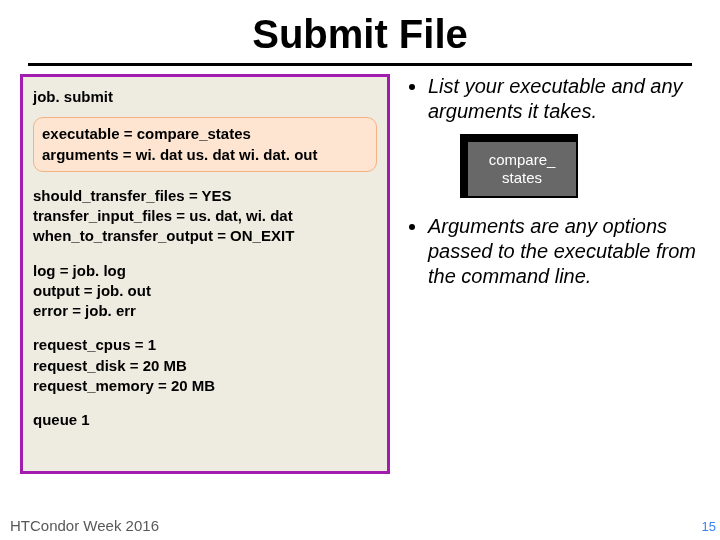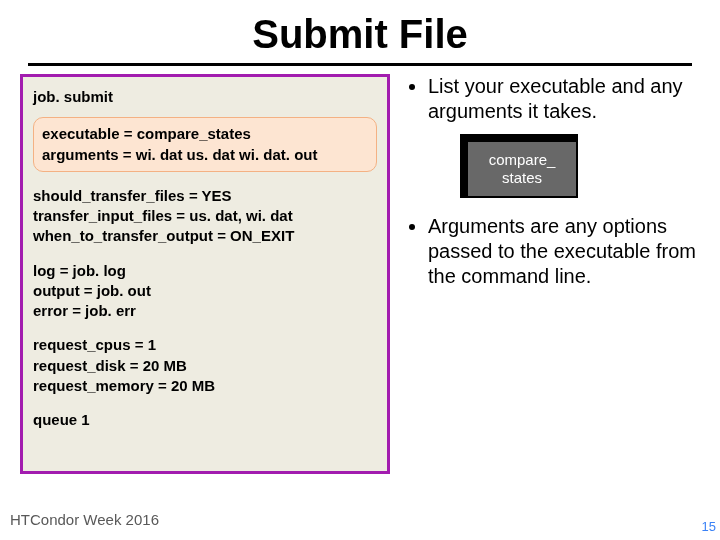--- a/index.html
+++ b/index.html
@@ -7,25 +7,25 @@
   .slide { width: 720px; height: 540px; position: relative; background: #fff; }
   .title { text-align: center; font-size: 40px; font-weight: bold; padding-top: 12px; padding-bottom: 6px; }
   .hr { height: 3px; background: #000; margin: 0 28px 8px 28px; }
   .content { display: flex; padding: 0 20px; height: 400px; }
   .left { width: 370px; background: #eeece1; border: 3px solid #a21caf; padding: 10px 10px; font-size: 15px; font-weight: bold; line-height: 1.35; font-family: Arial, sans-serif; }
   .file-header { margin-bottom: 10px; }
   .highlight-box { background: #fde5d2; border: 1px solid #f4b183; border-radius: 10px; padding: 6px 8px; margin-bottom: 14px; }
   .para { margin-bottom: 14px; }
   .right { width: 310px; padding-left: 14px; font-size: 20px; }
   .bullets { list-style: disc; padding-left: 24px; }
-  .bullets li { margin-bottom: 10px; line-height: 1.25; }
+  .bullets li { margin-bottom: 10px; line-height: 1.25; font-style: italic; }
   .box3d-wrap { margin: 6px 0 16px 56px; }
   .box3d { width: 118px; height: 64px; background: #686868; border: 2px solid #000; border-top: 8px solid #000; border-left: 8px solid #000; color: #fff; display: flex; align-items: center; justify-content: center; text-align: center; font-size: 15px; line-height: 1.2; font-weight: normal; }
   .cmdline { background: #000; color: #fff; font-size: 10px; padding: 6px 6px; margin-top: 6px; font-family: Arial, sans-serif; }
-  .footer-left { position: absolute; left: 10px; bottom: 12px; font-size: 15px; color: #595959; }
+  .footer-left { position: absolute; left: 10px; bottom: 6px; font-size: 15px; color: #595959; }
   .footer-right { position: absolute; right: 4px; bottom: 6px; font-size: 13px; color: #3b82f6; }
 </style>
 </head>
 <body>
 
 <div class="slide">
   <div class="title">Submit File</div>
   <div class="hr"></div>
 
   <div class="content">

